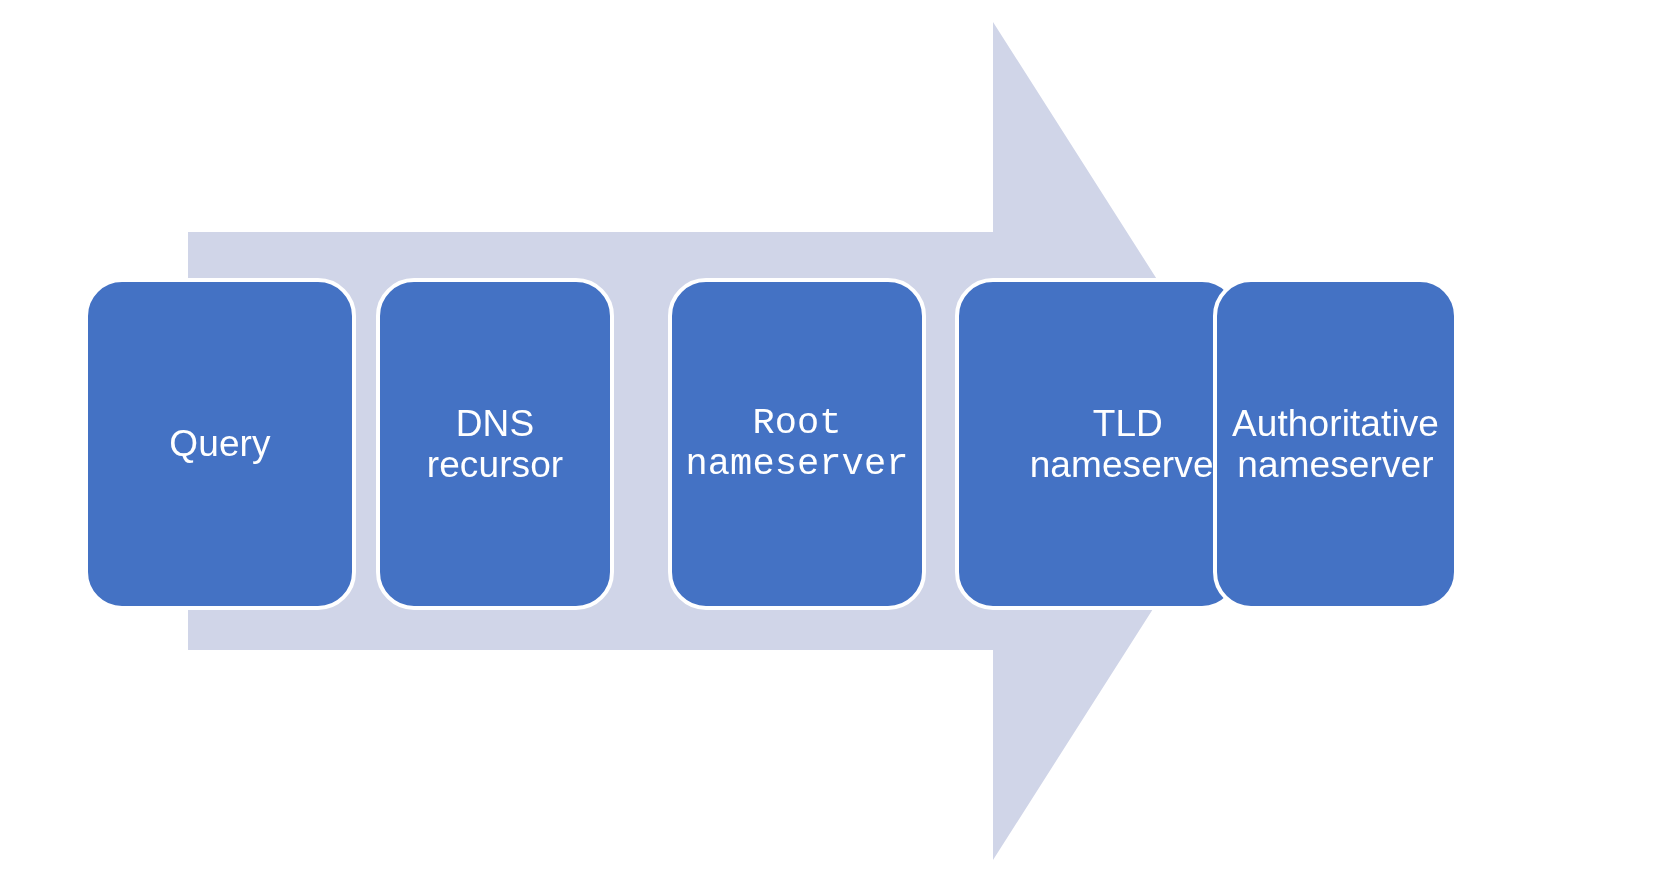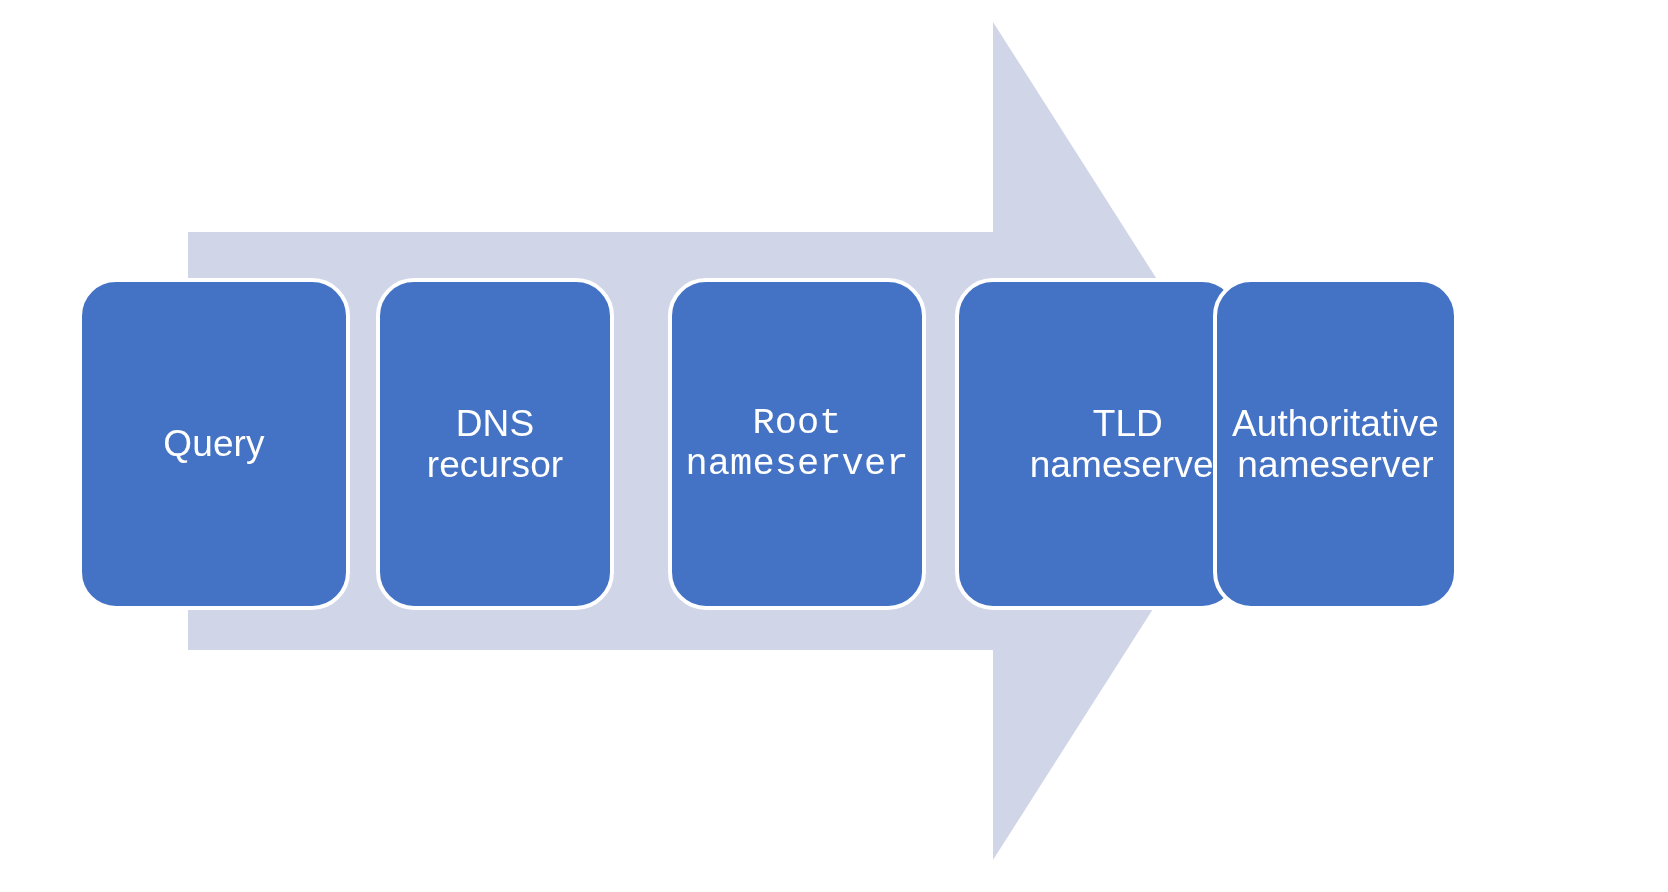--- a/index.html
+++ b/index.html
@@ -50,21 +50,21 @@
   .stage-label {
     color: #ffffff;
     font-size: 37px;
     line-height: 1.12;
     font-weight: 400;
     letter-spacing: 0.1px;
     white-space: pre-line;
     padding: 0 10px;
   }
 
-  #stage-0 { left: 78px;   width: 272px; }
+  #stage-0 { left: 84px;   width: 272px; }
   #stage-1 { left: 376px;  width: 238px; }
   #stage-2 { left: 668px;  width: 258px; font-family: Liberation Mono, monospace; }
   #stage-3 { left: 955px;  width: 285px; justify-content: flex-end; }
   #stage-4 { left: 1213px; width: 245px; }
 </style>
 </head>
 <body>
 
 <div id="canvas">
 

